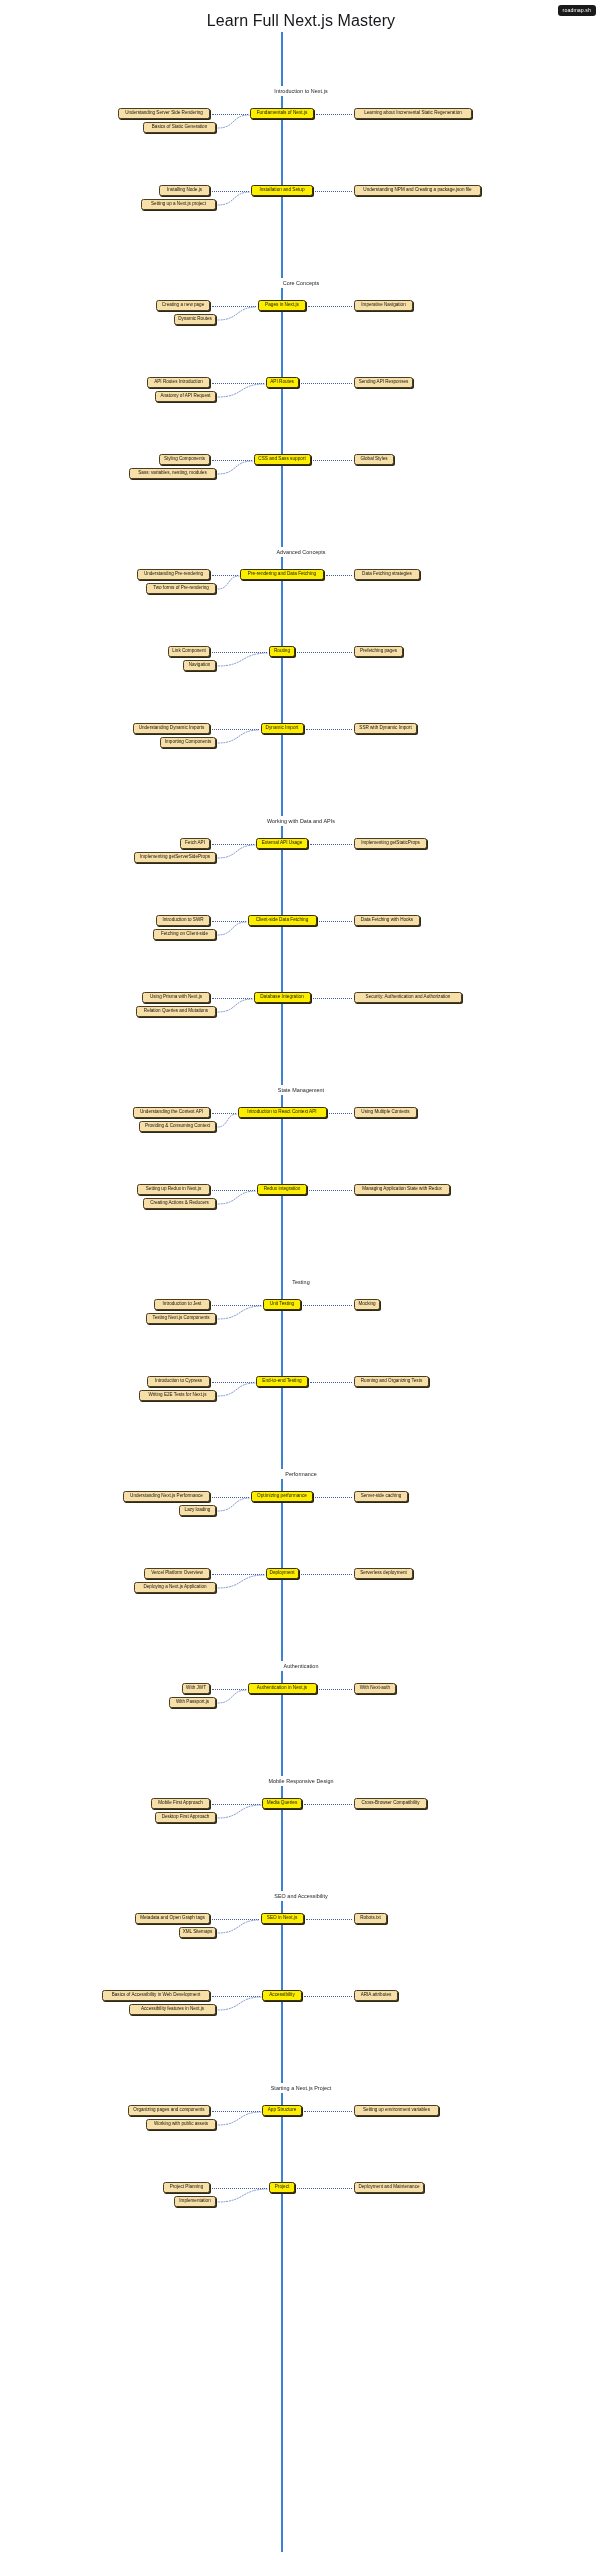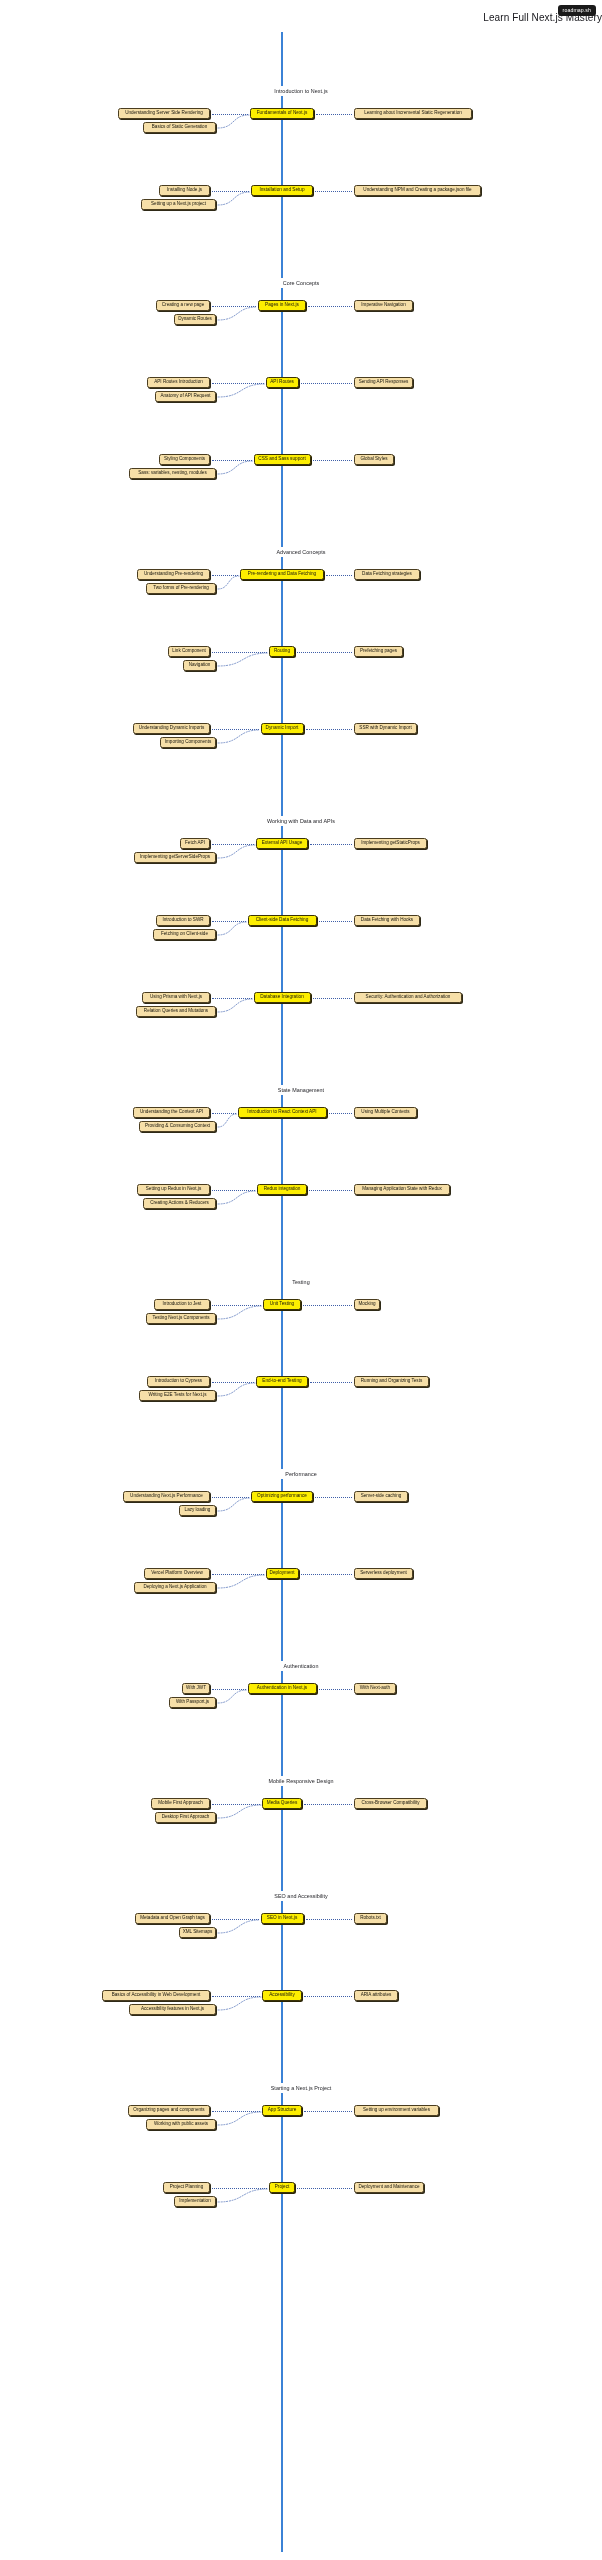--- a/index.html
+++ b/index.html
@@ -29,22 +29,22 @@
     line-height: 1;
     z-index: 40;
   }
 
   
   .roadmap-title {
     position: absolute;
     top: 12px;
     left: 0;
     width: 602px;
-    text-align: right;
-    font-size: 10px;
+    text-align: center;
+    font-size: 16px;
     color: #17171c;
     font-weight: 400;
     letter-spacing: .1px;
     z-index: 30;
   }
 
   
   .spine {
     position: absolute;
     left: 281px;

